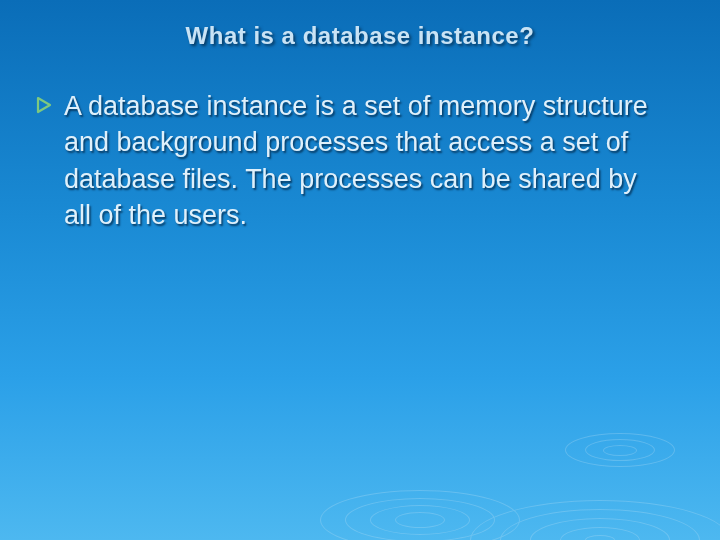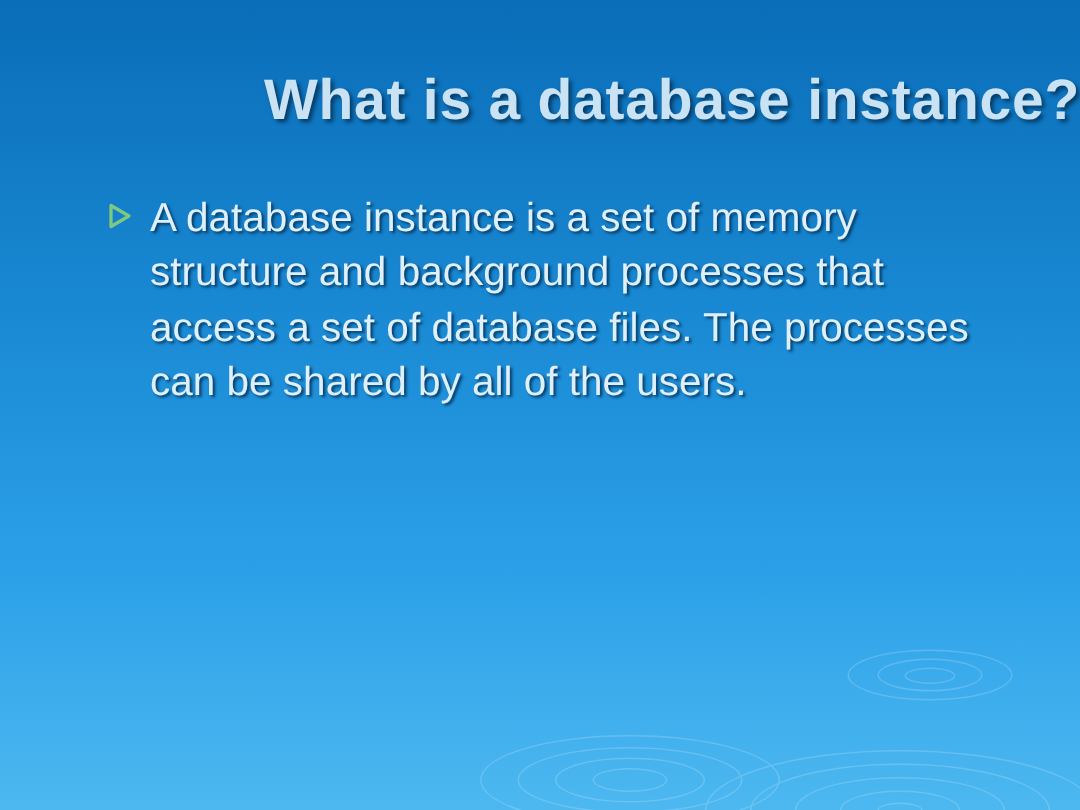--- a/index.html
+++ b/index.html
@@ -18,31 +18,30 @@
     opacity: 0.25;
     pointer-events: none;
   }
   .ripple-group { position: absolute; }
   .ripple {
     border: 1.5px solid #cde8f7;
     border-radius: 50%;
     position: absolute;
   }
   .title {
-    text-align: right;
-    font-size: 38px;
+    text-align: center;
+    font-size: 24px;
     font-weight: bold;
     color: #c9e3f5;
     padding-top: 22px;
     text-shadow: 2px 2px 3px #063a63;
     letter-spacing: 0.5px;
-    margin-top: 24px;
   }
   .body {
-    padding: 38px 56px 0 72px;
+    padding: 38px 56px 0 36px;
   }
   .bullet-row {
     display: flex;
     align-items: flex-start;
     gap: 10px;
   }
   .bullet-icon {
     flex: 0 0 auto;
     margin-top: 8px;
   }

